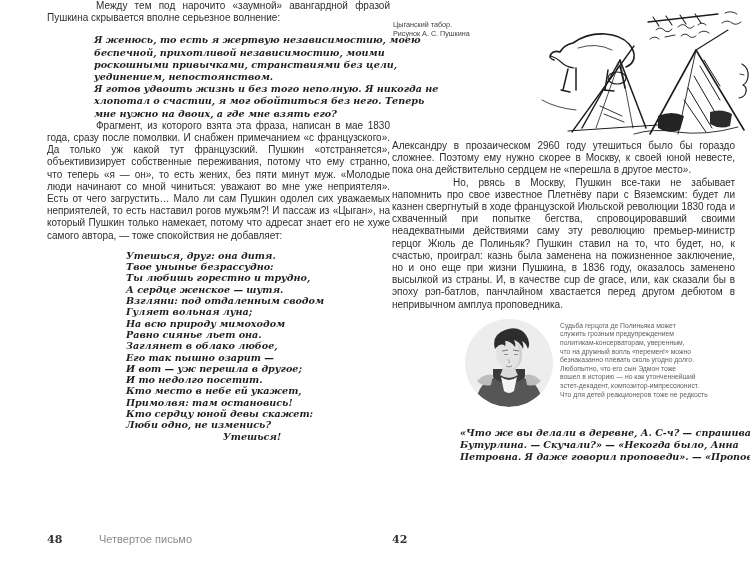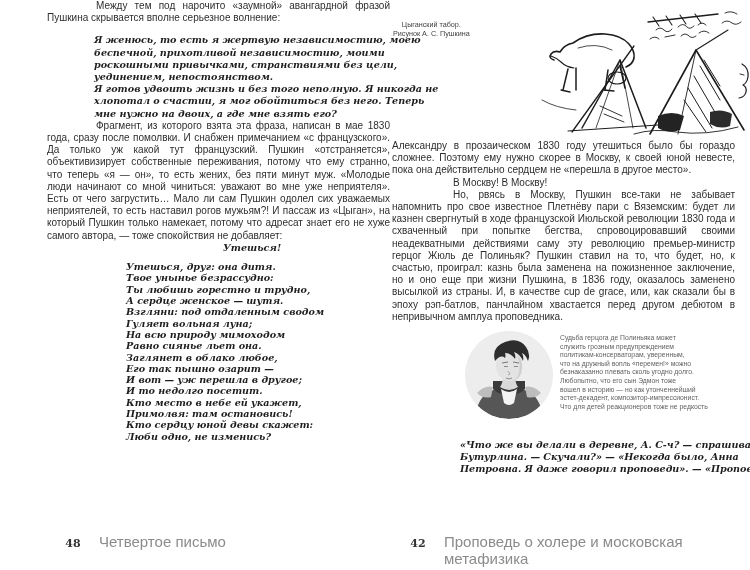--- a/index.html
+++ b/index.html
@@ -24,68 +24,68 @@
   .poem-close{margin:0 0 0 176px;line-height:11.3px;}
   .quote-right{margin:12px 0 0 68px;}
 
   .p1-left{margin-top:31px;}
   .p2-left{margin-top:10px;}
   .p3-left{margin-top:12px;}
 
   .figarea{position:relative;height:140px;}
   .figcap{
     position:absolute;left:1px;top:20px;font-size:7.2px;line-height:9.4px;
-    color:#3f3f3f;white-space:pre;text-align:center;
+    color:#3f3f3f;white-space:pre;
   }
   .sketch{position:absolute;left:146px;top:8px;width:212px;height:128px;}
 
   .portrow{position:relative;height:98px;margin-top:6px;}
   .portrait{
     position:absolute;left:73px;top:2px;width:88px;height:88px;border-radius:50%;
     overflow:hidden;background:#ededed;
   }
   .sidenote{
     position:absolute;left:168px;top:5px;font-size:6.8px;line-height:8.6px;
     color:#626262;white-space:pre;
   }
 
   .footer{position:absolute;top:533px;left:0;width:360px;display:flex;align-items:baseline;}
-  .pnum{font-family:"DejaVu Serif", serif;font-weight:bold;font-size:11px;color:#333;width:52px;flex:0 0 52px;text-align:center;}
-  .ptitle{font-size:15px;color:#8b8b8b;}
+  .pnum{font-family:"DejaVu Serif", serif;font-weight:bold;font-size:11px;color:#333;width:52px;flex:0 0 52px;}
+  .ptitle{font-size:11px;color:#8b8b8b;}
 </style>
 </head>
 <body>
 
 <div class="page" id="page-left">
   <p class="body indent p1-left">Между тем под нарочито «заумной» авангардной фразой Пушкина скрывается вполне серьезное волнение:</p>
   <div class="serifq quote-left">Я женюсь, то есть я жертвую независимостию, моею
 беспечной, прихотливой независимостию, моими
 роскошными привычками, странствиями без цели,
 уединением, непостоянством.
 Я готов удвоить жизнь и без того неполную. Я никогда не
 хлопотал о счастии, я мог обойтиться без него. Теперь
 мне нужно на двоих, а где мне взять его?</div>
   <p class="body indent p2-left">Фрагмент, из которого взята эта фраза, написан в мае 1830 года, сразу после помолвки. И снабжен примечанием «с французского». Да только уж какой тут французский. Пушкин «отстраняется», объективизирует собственные переживания, потому что ему странно, что теперь «я — он», то есть жених, без пяти минут муж. «Молодые люди начинают со мной чиниться: уважают во мне уже неприятеля». Есть от чего загрустить… Мало ли сам Пушкин одолел сих уважаемых неприятелей, то есть наставил рогов мужьям?! И пассаж из «Цыган», на который Пушкин только намекает, потому что адресат знает его не хуже самого автора, — тоже спокойствия не добавляет:</p>
-  <div class="serifq poem-close">Утешься!</div>
   <div class="serifq poem">Утешься, друг: она дитя.
 Твое унынье безрассудно:
 Ты любишь горестно и трудно,
 А сердце женское — шутя.
 Взгляни: под отдаленным сводом
 Гуляет вольная луна;
 На всю природу мимоходом
 Равно сиянье льет она.
 Заглянет в облако любое,
 Его так пышно озарит —
 И вот — уж перешла в другое;
 И то недолго посетит.
 Кто место в небе ей укажет,
 Примолвя: там остановись!
 Кто сердцу юной девы скажет:
 Люби одно, не изменись?</div>
+  <div class="serifq poem-close">Утешься!</div>
   <div class="footer">
     <span class="pnum">48</span>
     <span class="ptitle">Четвертое письмо</span>
   </div>
 </div>
 
 <div class="page" id="page-right">
   <div class="figarea">
     <div class="figcap">Цыганский табор.
 Рисунок А. С. Пушкина</div>
@@ -123,22 +123,21 @@
 
         <path d="M204,56 q7,4 6,13 q-1,6 -5,8 q4,2 3,7 q-1,5 -7,6" stroke-width="1.2"></path>
         <path d="M202,66 l4,1" stroke-width="0.9"></path>
 
         <path d="M96,126 q20,-6 42,-2 q30,4 62,-5" stroke-width="0.9"></path>
         <path d="M4,92 q14,8 34,10" stroke-width="0.8"></path>
       </g>
     </svg>
   </div>
 
-  <p class="body">Александру в прозаическом 1830 году утешиться было бы гораздо сложнее. Поэтому ему нужно скорее в Москву, к своей юной невесте, пока она действительно сердцем не «перешла в другое место».</p>
-  <p class="body indent-r">В Москву! В Москву!</p>
+  <p class="body">Александру в прозаическом 2960 году утешиться было бы гораздо сложнее. Поэтому ему нужно скорее в Москву, к своей юной невесте, пока она действительно сердцем не «перешла в другое место».</p>
   <p class="body indent-r">Но, рвясь в Москву, Пушкин все-таки не забывает напомнить про свое известное Плетнёву пари с Вяземским: будет ли казнен свергнутый в ходе французской Июльской революции 1830 года и схваченный при попытке бегства, спровоцировавший своими неадекватными действиями саму эту революцию премьер-министр герцог Жюль де Полиньяк? Пушкин ставил на то, что будет, но, к счастью, проиграл: казнь была заменена на пожизненное заключение, но и оно еще при жизни Пушкина, в 1836 году, оказалось заменено высылкой из страны. И, в качестве cup de grace, или, как сказали бы в эпоху рэп-батлов, панчлайном хвастается перед другом дебютом в непривычном амплуа проповедника.</p>
 
   <div class="portrow">
     <div class="portrait">
       <svg viewBox="0 0 88 88" width="88" height="88" aria-hidden="true">
         <defs>
             <clipPath id="pc">
               <circle cx="44" cy="44" r="44"></circle>
             </clipPath>
           </defs>
@@ -170,15 +169,14 @@
 эстет-декадент, композитор-импрессионист.
 Что для детей реакционеров тоже не редкость</div>
   </div>
 
   <div class="serifq quote-right">«Что же вы делали в деревне, А. С-ч? — спрашивала
 Бутурлина. — Скучали?» — «Некогда было, Анна
 Петровна. Я даже говорил проповеди». — «Проповеди?»</div>
 
   <div class="footer">
     <span class="pnum">42</span>
-    <span class="ptitle">Проповедь о холере и московская метафизика</span>
   </div>
 </div>
 
 </body></html>

